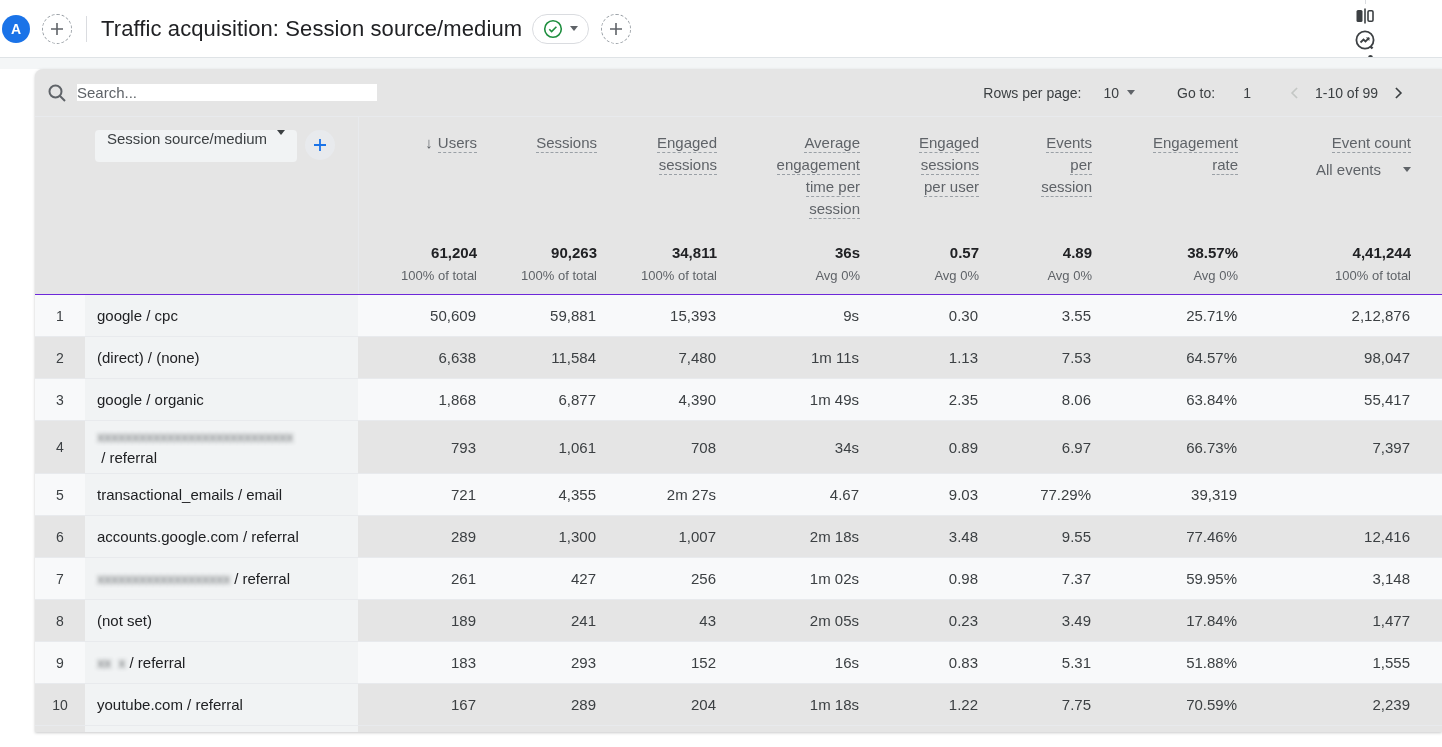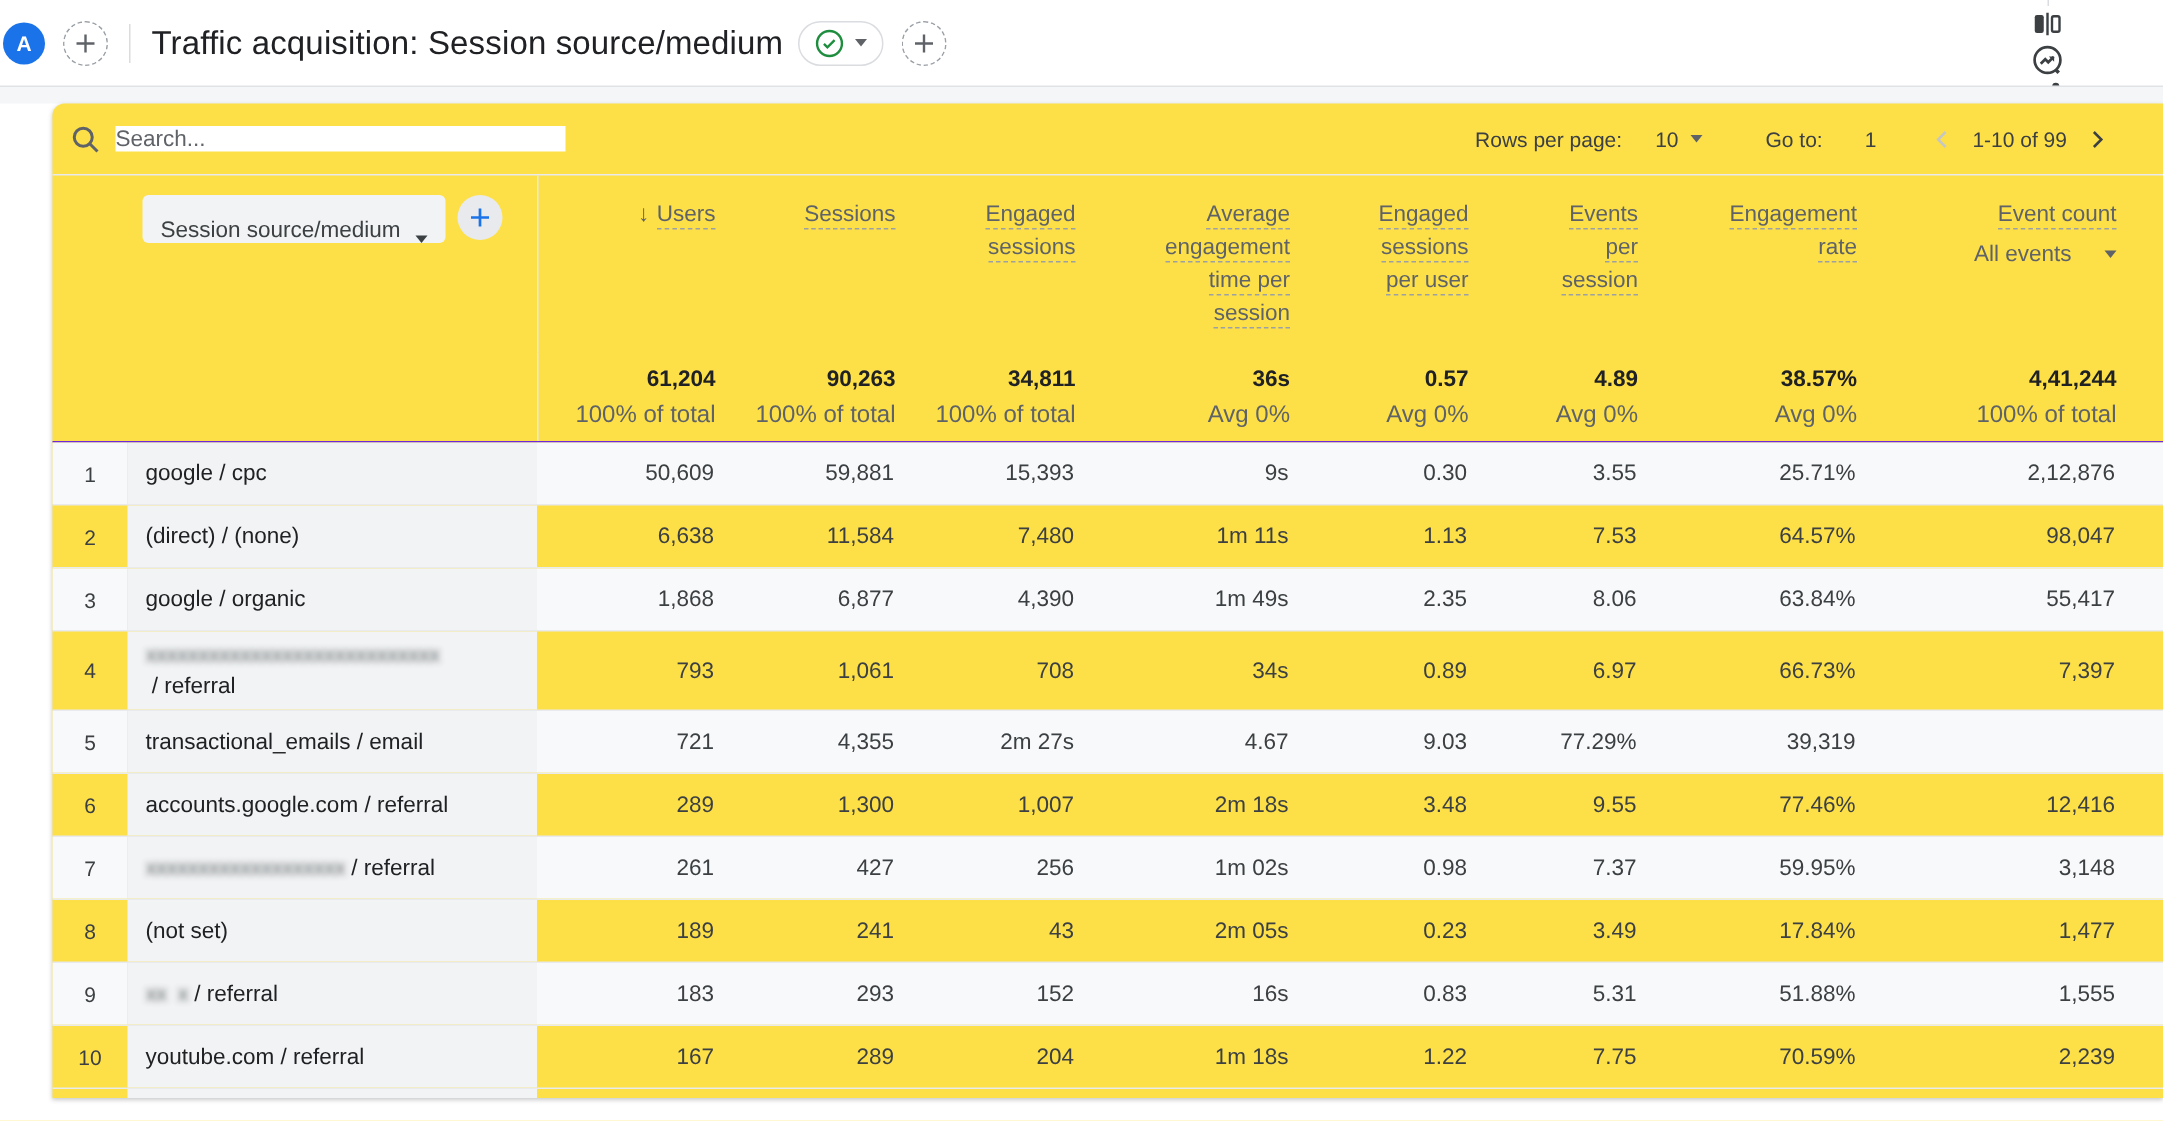--- a/index.html
+++ b/index.html
@@ -24,21 +24,21 @@
   .hdr-right { margin-left:auto; display:flex; align-items:center;flex-direction:column; }
   .chip { background:#f1f3f4; color:#3c4043; font-size:13px; padding:4px 8px; border-radius:4px;
     cursor:pointer; }
   .date-text { font-size:15px; color:#3c4043; margin:0 8px 0 10px; cursor:pointer; }
   .icon-btn { width:24px; height:24px; margin:0 11px; cursor:pointer; flex:0 0 auto;
     display:flex; align-items:center; justify-content:center; }
   .pencil-clip { margin-right:-12px; }
 
   
   .band { height:11px; background:#f4f6f7; }
-  .card { margin-left:35px; width:1407px; background:#fde047; border-radius:8px 0 0 0;
+  .card { margin-left:35px; width:1407px; background:#e5e5e5; border-radius:8px 0 0 0;
     box-shadow:0 1px 3px rgba(60,64,67,.28); position:relative; }
 
   
   .search-row { height:48px; display:flex; align-items:center; border-bottom:1px solid #e8eaed;
     padding:0 34px 0 10px; }
   .search-input { border:none; outline:none; font-size:15px; color:#202124; width:300px;
     margin-left:8px; font-family:inherit; }
   .search-input::placeholder { color:#5f6368; }
   .pager { margin-left:auto; display:flex; align-items:center; font-size:14px; color:#3c4043; }
   .pager .lbl { color:#3c4043; }
@@ -49,38 +49,38 @@
   .pager .range { margin:0 10px; }
 
   
   .metric-grid { display:grid;
     grid-template-columns:102px 120px 120px 143px 119px 113px 146px 173px;
     padding-right:48px; flex:1 0 auto;padding-left:16px; }
   .thead { display:flex; min-height:118px; }
   .thead-left { width:323px; flex:0 0 auto; padding:13px 0 0 60px; display:flex; align-items:flex-start; }
   .thead .metric-grid, .totals .metric-grid { border-left:1px solid #e8eaed; }
   .dim-pill { background:#f1f3f4; border-radius:4px; height:32px; padding:0 12px;
-    display:flex; align-items:flex-end; gap:10px; font-size:15px; color:#3c4043; cursor:pointer; }
+    display:flex; align-items:flex-start; gap:10px; font-size:15px; color:#3c4043; cursor:pointer; }
   .dim-pill .caret { border-top-color:#3c4043; }
   .round-plus { width:30px; height:30px; border-radius:50%; border:none; background:#e8eaed;
     margin-left:8px; display:flex; align-items:center; justify-content:center; cursor:pointer; }
 
   .hcell { display:flex; flex-direction:column; align-items:flex-end; padding-top:17px;
     font-size:15px; color:#5f6368; cursor:pointer; }
   .hdr-line { display:block; margin-bottom:5px; line-height:17px; text-align:right; }
   .hdr-line .u { border-bottom:1px dashed #9aa0a6; padding-bottom:1px; }
   .sort-arrow { color:#5f6368; margin-right:5px; font-size:15px; }
   .sub-row { margin-top:5px; display:flex; align-items:center; gap:22px; color:#5f6368;
     font-size:15px; cursor:pointer; }
 
   .totals { display:flex; min-height:60px; border-bottom:1px solid #6d28d9; }
   .totals-left { width:323px; flex:0 0 auto; }
   .tcell { display:flex; flex-direction:column; align-items:flex-end; padding-top:9px; }
   .tval { font-size:15px; font-weight:bold; color:#202124; }
-  .tsub { font-size:16px; color:#5f6368; margin-top:7px; }
+  .tsub { font-size:13px; color:#5f6368; margin-top:7px; }
 
   .trow { display:flex; border-bottom:1px solid #e8eaed; min-height:42px; }
   .num-cell { width:50px; flex:0 0 auto; display:flex; align-items:center; justify-content:center;
     font-size:14px; color:#3c4043; }
   .dim-cell { width:273px; flex:0 0 auto; background:#f1f3f4; display:flex; align-items:center;
     padding:5px 12px; font-size:15px; color:#202124; line-height:21px; flex-wrap:wrap; }
   .dim-cell .txt { white-space:pre-wrap; }
   .masked { filter:blur(2.2px); opacity:.75; color:#3c4043; letter-spacing:-.5px; }
   .mcell { display:flex; align-items:center; justify-content:flex-end; font-size:15px; color:#3c4043; }
   .trow:nth-child(odd) .num-cell, .trow:nth-child(odd) .metric-grid { background:#f8f9fa; }

